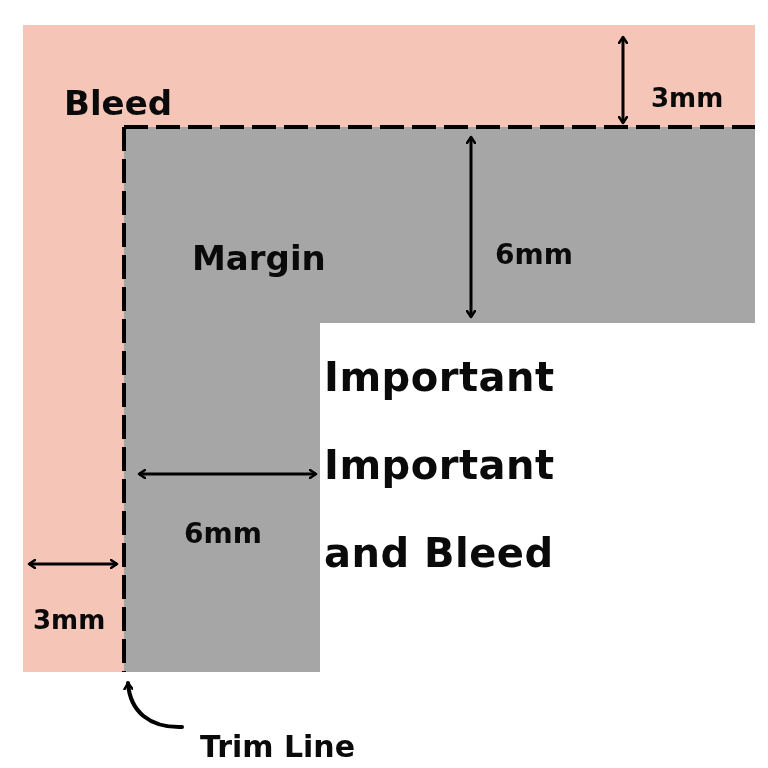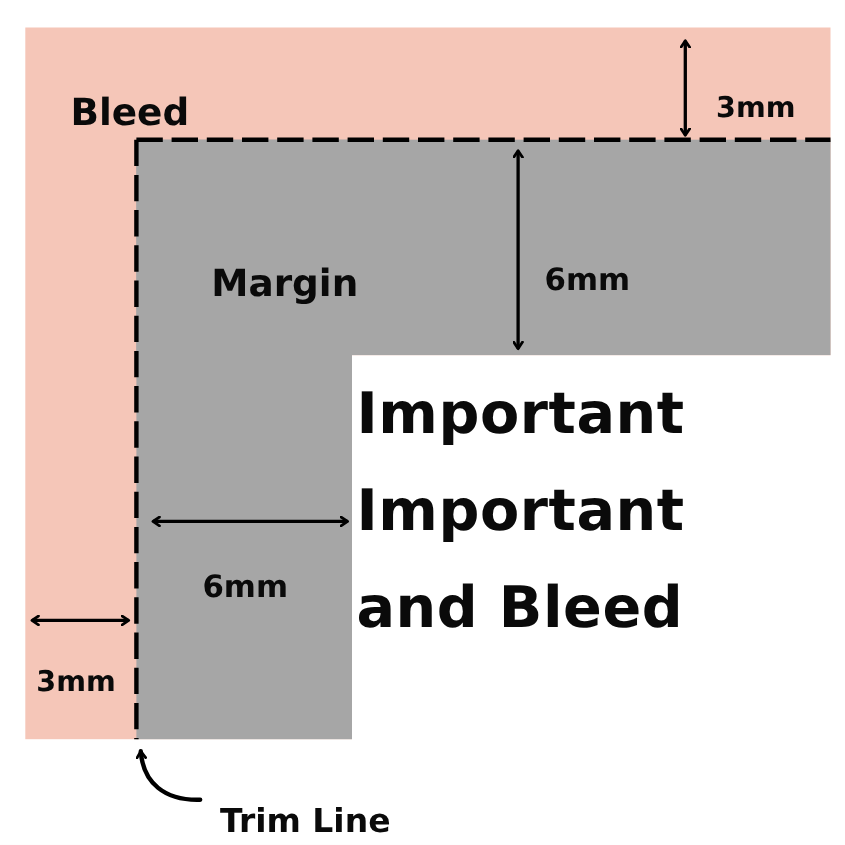--- a/index.html
+++ b/index.html
@@ -3,21 +3,21 @@
 <meta charset="utf-8">
 <style>
   html,body{margin:0;padding:0;background:#ffffff;}
   body{width:768px;height:768px;position:relative;overflow:hidden;font-family:"DejaVu Sans","Liberation Sans",sans-serif;}
   .abs{position:absolute;}
   .bleed{left:23px;top:25px;width:732px;height:647px;background:#f5c6b8;}
   .margin-top{left:124px;top:127px;width:631px;height:196px;background:#a6a6a6;}
   .margin-left{left:124px;top:127px;width:196px;height:545px;background:#a6a6a6;}
   .safe{left:320px;top:323px;width:448px;height:445px;background:#ffffff;}
   .lbl{font-weight:bold;color:#0a0a0a;white-space:nowrap;margin-top:23px;}
-  .big{font-size:52px;line-height:88px;letter-spacing:0.5px;}
+  .big{font-size:40px;line-height:88px;letter-spacing:0.5px;}
   svg.overlay{position:absolute;left:0;top:0;}
 </style>
 </head>
 <body>
 
 <div class="abs bleed"></div>
 <div class="abs margin-top"></div>
 <div class="abs margin-left"></div>
 <div class="abs safe"></div>
 

